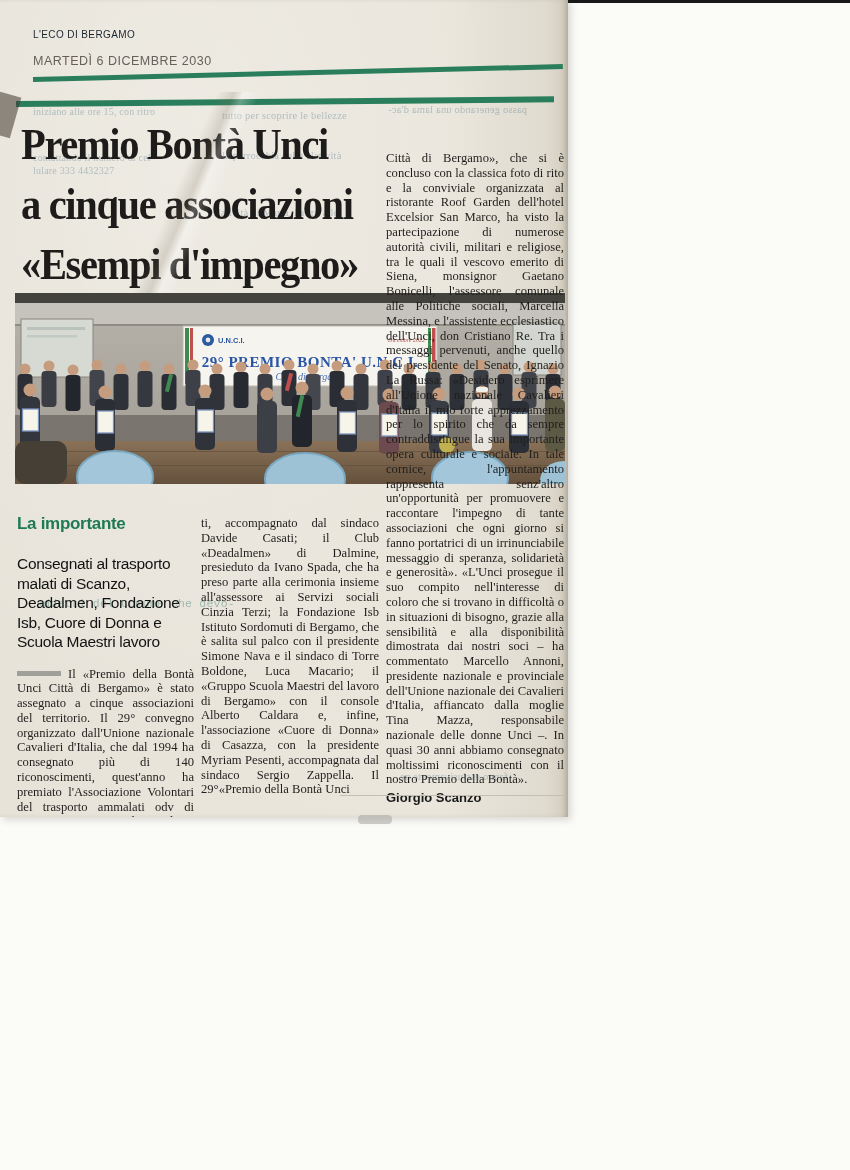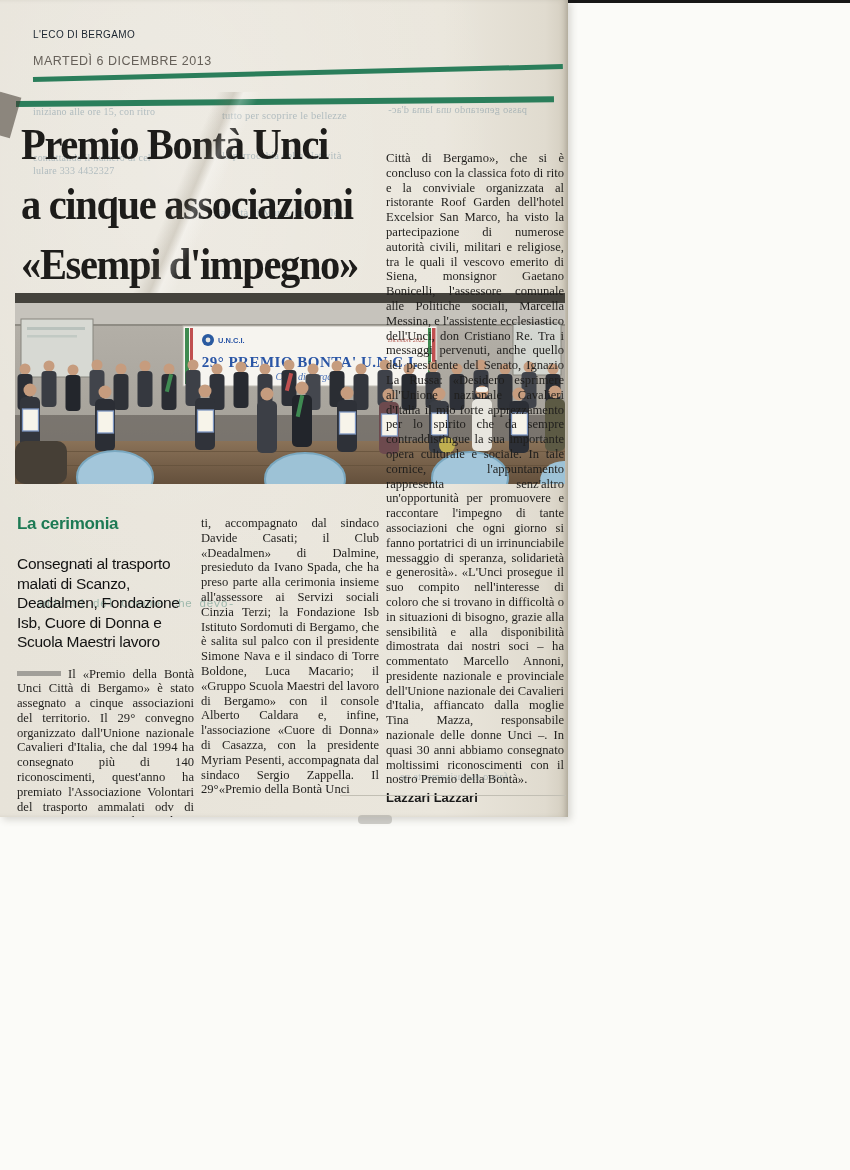--- a/index.html
+++ b/index.html
@@ -76,21 +76,21 @@
 </style>
 </head>
 <body>
 
 <div class="top-edge"></div>
 <div class="top-nub"></div>
 
 <div class="clipping">
 
   <div class="masthead-title">L'ECO DI BERGAMO</div>
-  <div class="masthead-date">MARTEDÌ 6 DICEMBRE 2013</div>
+  <div class="masthead-date">MARTEDÌ 6 DICEMBRE 2030</div>
   <div class="rule1"></div>
   <div class="rule2"></div>
   <div class="wedge"></div>
 
   <span class="ghost mir" style="left:388px;top:104px;">passo generando una lama d'ac-</span>
   <span class="ghost" style="left:33px;top:106px;font-size:10px;">iniziano alle ore 15, con ritro</span>
   <span class="ghost" style="left:33px;top:152px;font-size:10px;">contattando il numero di cel-</span>
   <span class="ghost" style="left:33px;top:165px;font-size:10px;">lulare 333 4432327</span>
   <span class="ghost" style="left:222px;top:110px;">tutto per scoprire le bellezze</span>
   <span class="ghost" style="left:222px;top:150px;">la parrocchia della Natività</span>
@@ -210,30 +210,30 @@
         <ellipse cx="100" cy="184" rx="38" ry="26" fill="#a3c6da" stroke="#7aa8c0" stroke-width="2"></ellipse>
         <ellipse cx="290" cy="186" rx="40" ry="26" fill="#9dc2d6" stroke="#7aa8c0" stroke-width="2"></ellipse>
         <ellipse cx="455" cy="185" rx="38" ry="26" fill="#a3c6da" stroke="#7aa8c0" stroke-width="2"></ellipse>
         <ellipse cx="549" cy="188" rx="24" ry="20" fill="#9dc2d6"></ellipse>
       </g>
     </svg>
   </div>
 
 
   <div class="col1">
-    <div class="kicker">La cerimonia</div>
+    <div class="kicker">La importante</div>
     <div class="lead">Consegnati al trasporto malati di Scanzo, Deadalmen, Fondazione Isb, Cuore di Donna e Scuola Maestri lavoro</div>
     <div class="bodytext"><span class="lead-dash"></span><span>Il «Premio della Bontà Unci Città di Bergamo» è stato assegnato a cinque associazioni del territorio. Il 29° convegno organizzato dall'Unione nazionale Cavalieri d'Italia, che dal 1994 ha consegnato più di 140 riconoscimenti, quest'anno ha premiato l'Associazione Volontari del trasporto ammalati odv di Scanzorosciate, con il presidente Massimiliano Alborghet-</span></div>
   </div>
 
   <div class="col2">
     <div class="bodytext">ti, accompagnato dal sindaco Davide Casati; il Club «Deadalmen» di Dalmine, presieduto da Ivano Spada, che ha preso parte alla cerimonia insieme all'assessore ai Servizi sociali Cinzia Terzi; la Fondazione Isb Istituto Sordomuti di Bergamo, che è salita sul palco con il presidente Simone Nava e il sindaco di Torre Boldone, Luca Macario; il «Gruppo Scuola Maestri del lavoro di Bergamo» con il console Alberto Caldara e, infine, l'associazione «Cuore di Donna» di Casazza, con la presidente Myriam Pesenti, accompagnata dal sindaco Sergio Zappella. Il 29°«Premio della Bontà Unci</div>
   </div>
 
   <div class="col3">
     <div class="bodytext">Città di Bergamo», che si è concluso con la classica foto di rito e la conviviale organizzata al ristorante Roof Garden dell'hotel Excelsior San Marco, ha visto la partecipazione di numerose autorità civili, militari e religiose, tra le quali il vescovo emerito di Siena, monsignor Gaetano Bonicelli, l'assessore comunale alle Politiche sociali, Marcella Messina, e l'assistente ecclesiastico dell'Unci, don Cristiano Re. Tra i messaggi pervenuti, anche quello del presidente del Senato, Ignazio La Russa: «Desidero esprimere all'Unione nazionale Cavalieri d'Italia il mio forte apprezzamento per lo spirito che da sempre contraddistingue la sua importante opera culturale e sociale. In tale cornice, l'appuntamento rappresenta senz'altro un'opportunità per promuovere e raccontare l'impegno di tante associazioni che ogni giorno si fanno portatrici di un irrinunciabile messaggio di speranza, solidarietà e generosità». «L'Unci prosegue il suo compito nell'interesse di coloro che si trovano in difficoltà o in situazioni di bisogno, grazie alla sensibilità e alla disponibilità dimostrata dai nostri soci – ha commentato Marcello Annoni, presidente nazionale e provinciale dell'Unione nazionale dei Cavalieri d'Italia, affiancato dalla moglie Tina Mazza, responsabile nazionale delle donne Unci –. In quasi 30 anni abbiamo consegnato moltissimi riconoscimenti con il nostro Premio della Bontà».</div>
-    <div class="byline">Lazzari Lazzari</div>
+    <div class="byline">Giorgio Scanzo</div>
   </div>
 
   <div class="end-hairline"></div>
 </div>
 
 <div class="smudge"></div>
 
 </body></html>

